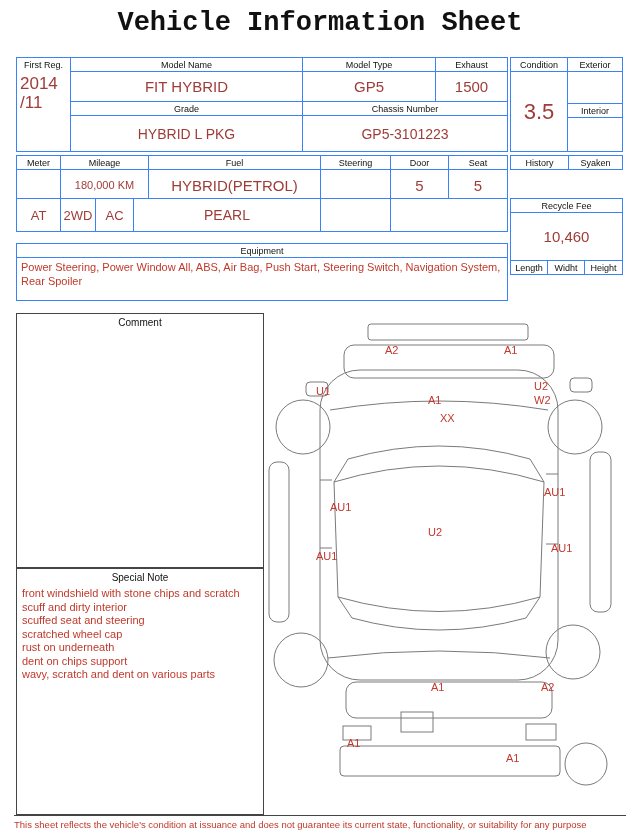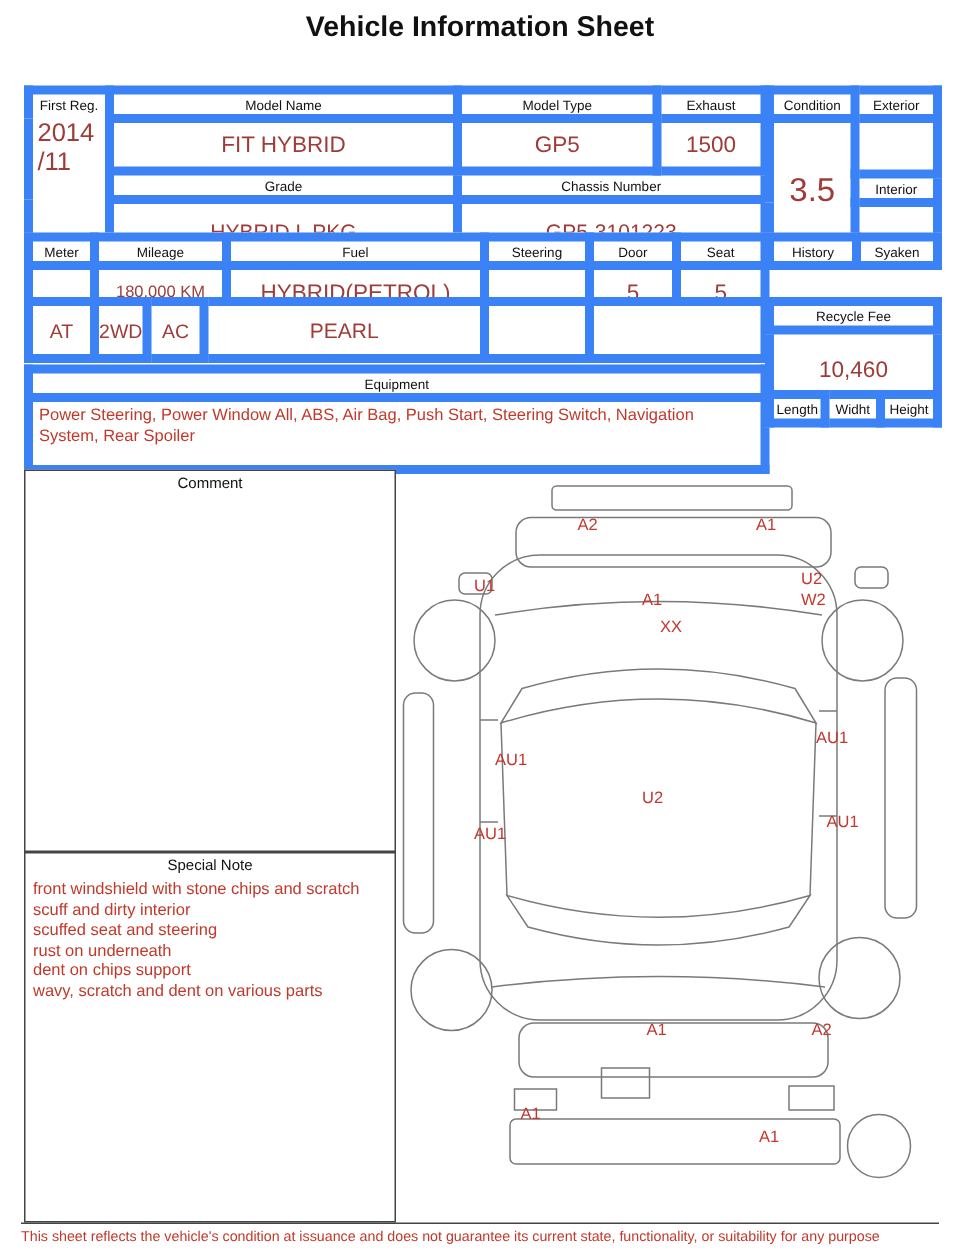--- a/index.html
+++ b/index.html
@@ -1,21 +1,21 @@
 <!DOCTYPE html>
 <html><head>
 <meta charset="utf-8">
 <style>
   html,body{margin:0;padding:0;background:#ffffff;}
   .page{position:relative;width:640px;height:835px;background:#fff;
         font-family:"Liberation Sans",sans-serif;overflow:hidden;}
   .page-title{position:absolute;top:8px;left:0;width:100%;text-align:center;
-        font-family:Liberation Sans, sans-serif;font-size:19px;font-weight:600;color:#111;}
+        font-family:Liberation Mono, monospace;font-size:27px;font-weight:600;color:#111;}
   table.tbl{position:absolute;border-collapse:collapse;table-layout:fixed;background:#fff;}
-  table.tbl td{border:6px solid #3b82f6;padding:0;overflow:hidden;vertical-align:middle;}
+  table.tbl td{border:1px solid #3b82f6;padding:0;overflow:hidden;vertical-align:middle;}
   .hdr{font-size:9px;text-align:center;color:#111;font-weight:normal;}
   .val{color:#9e3c38;text-align:center;font-weight:normal;}
   .red2{color:#c0392b;}
   .box{position:absolute;border:1px solid #444;background:#fff;}
   .box-hdr{font-size:10px;text-align:center;color:#111;padding-top:3px;}
   .note-items{padding:4px 5px;font-size:11px;line-height:13.5px;color:#c0392b;text-align:left;}
   .diagram{position:absolute;left:268px;top:312px;width:362px;height:500px;}
   .diagram svg{position:absolute;left:0;top:0;}
   .ann{position:absolute;color:#c4372e;font-size:11px;line-height:11px;white-space:nowrap;}
   .footer{position:absolute;left:14px;right:14px;top:815px;border-top:1px solid #444;
@@ -199,20 +199,21 @@
     <div class="box-hdr">Comment</div>
     <div></div>
   </div>
 
   <div class="box" style="left:16px;top:568px;width:246px;height:245px">
     <div class="box-hdr">Special Note</div>
     <div class="note-items">
       <div>front windshield with stone chips and scratch</div>
       <div>scuff and dirty interior</div>
       <div>scuffed seat and steering</div>
+      <div>scratched wheel cap</div>
       <div>rust on underneath</div>
       <div>dent on chips support</div>
       <div>wavy, scratch and dent on various parts</div>
     </div>
   </div>
 
   <div class="diagram">
     <svg width="362" height="500" viewBox="0 0 362 500" fill="none" stroke="#7a7a7a" stroke-width="1">
       <rect x="100" y="12" width="160" height="16" rx="3"></rect>
       <rect x="76" y="33" width="210" height="33" rx="10"></rect>

